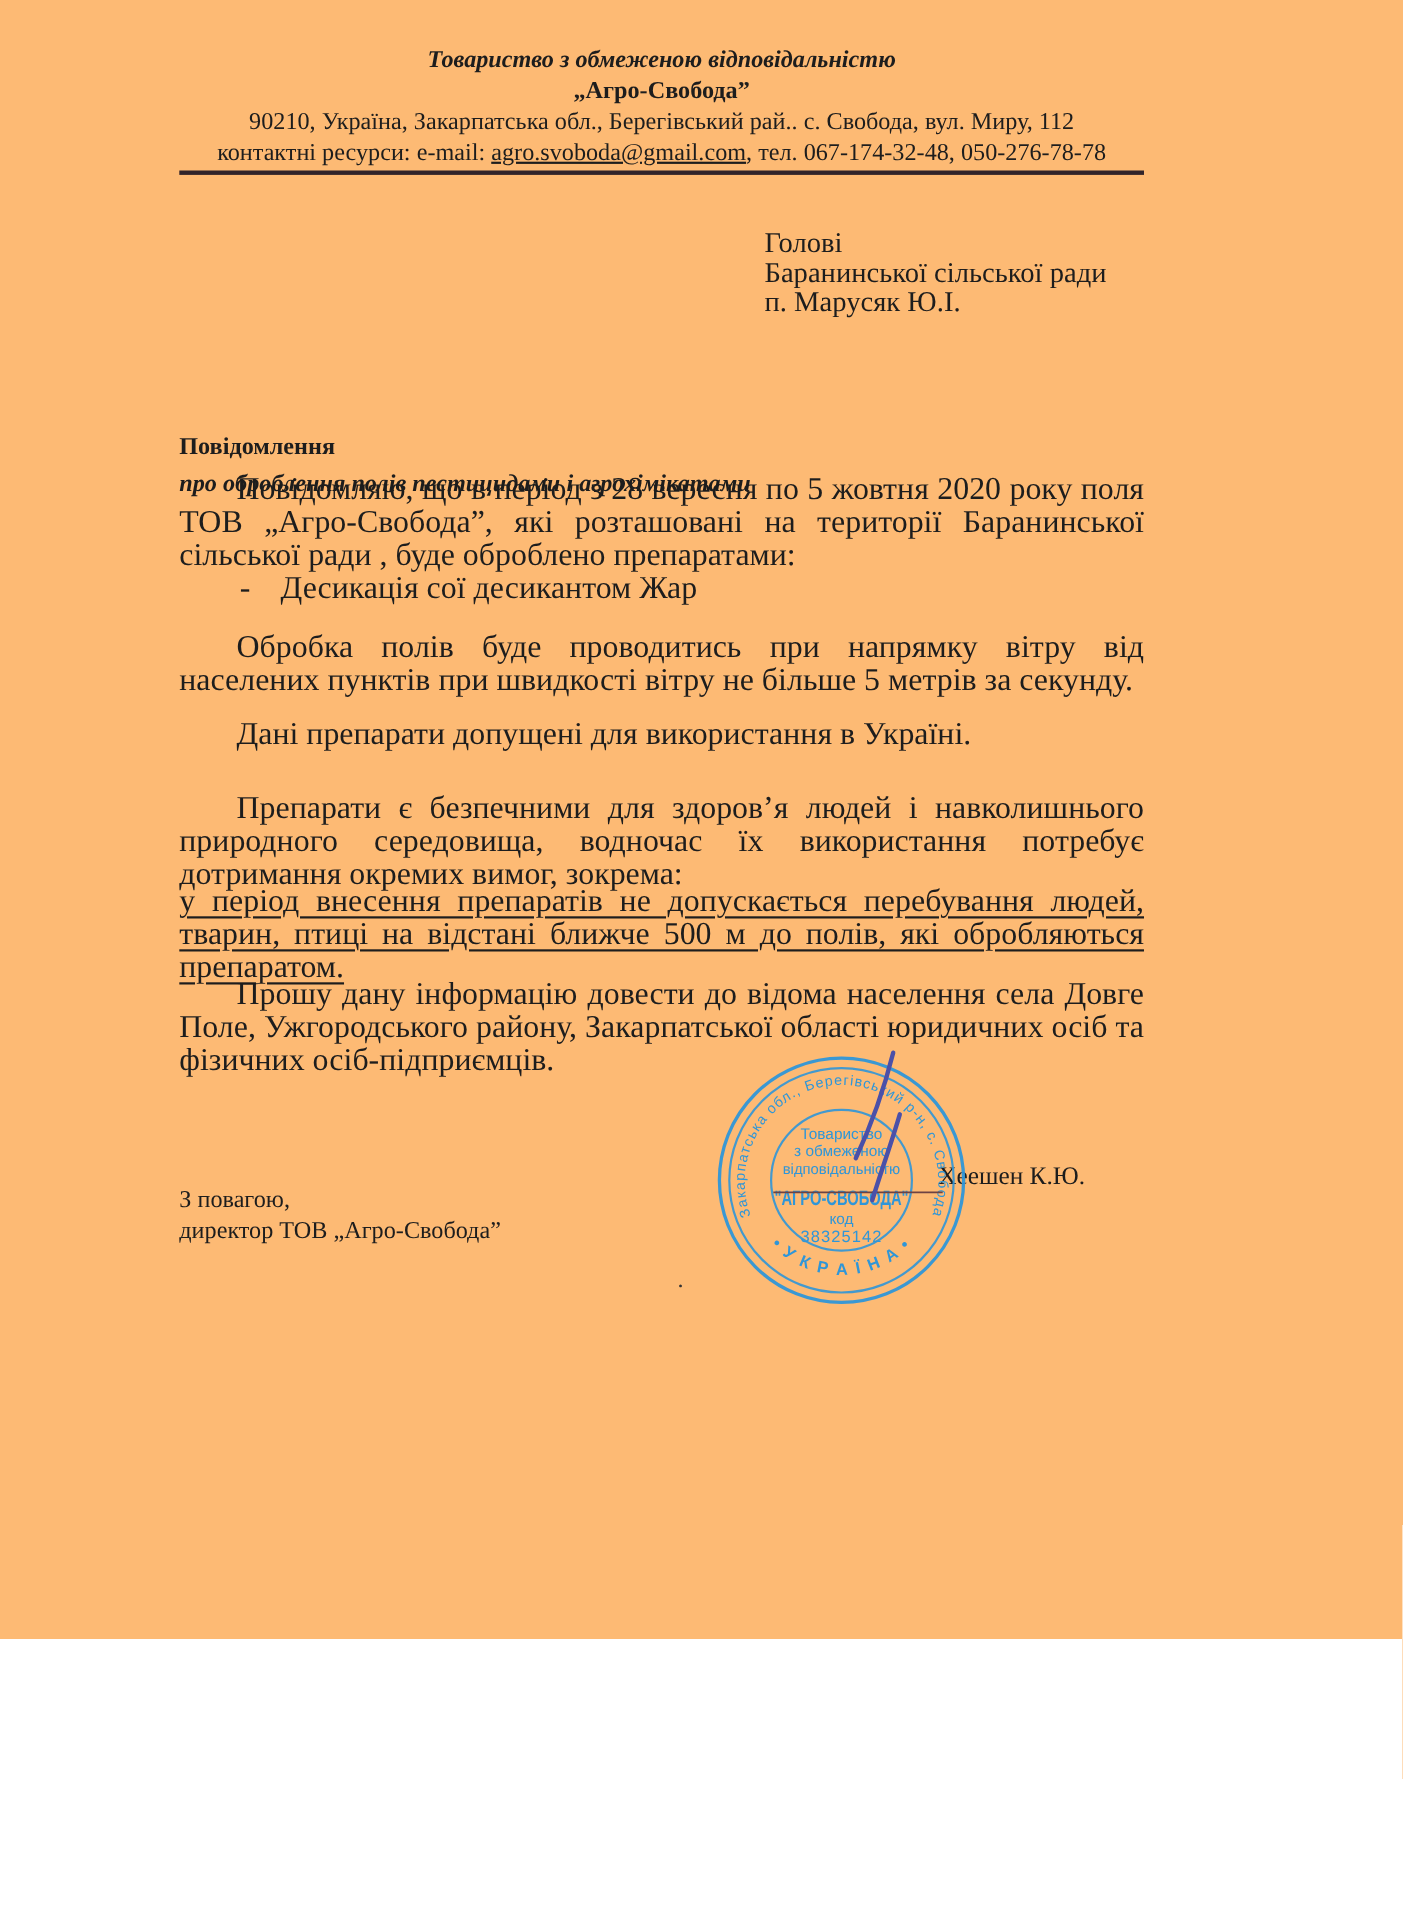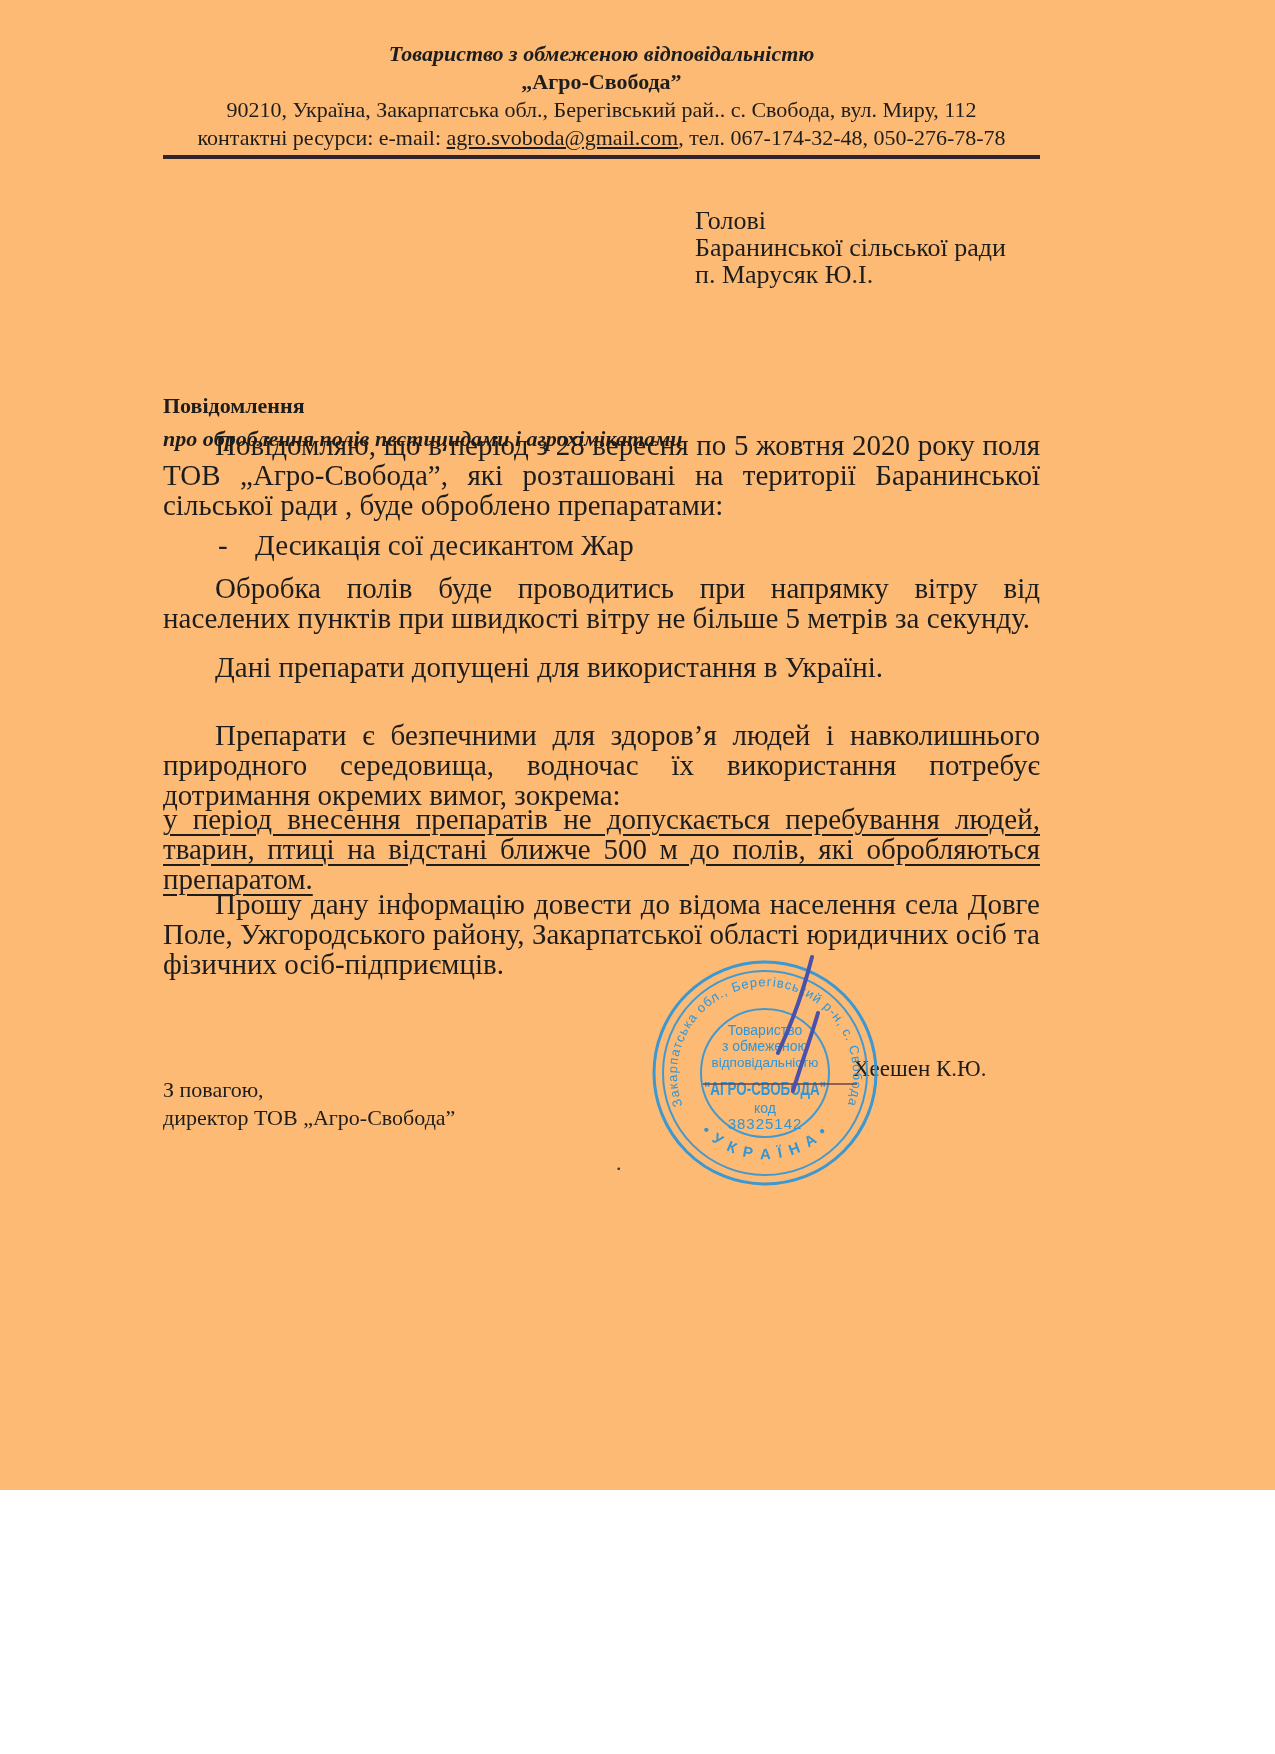--- a/index.html
+++ b/index.html
@@ -23,21 +23,21 @@
   .num-blank{letter-spacing:1px;color:#5d4348;}
   .addressee{position:absolute;left:695px;top:207px;font-size:26px;line-height:27px;}
   
   .titles{top:345px;text-align:left;font-size:22px;line-height:33px;margin-top:44px;}
   .title-main{font-weight:bold;}
   .title-sub{font-weight:bold;font-style:italic;}
   
   .para{font-size:29px;line-height:30px;text-align:justify;}
   .para .ind{display:inline-block;width:52px;}
   .p1{top:430px;}
-  .listrow{margin-top:10px;padding-left:55px;}
+  .listrow{margin-top:0;padding-left:55px;}
   .listrow .marker{display:inline-block;width:37px;}
   .p2{top:573px;}
   .p3{top:652px;text-align:left;}
   .p4{top:720px;}
   .p5{top:804px;text-decoration:underline;text-underline-offset:5px;text-decoration-thickness:1.5px;}
   .p6{top:889px;}
   
   .closing{top:1040px;font-size:22px;line-height:28px;margin-top:36px;}
   .sig-name{position:absolute;left:853px;top:1056px;font-size:23px;}
   .stray-dot{position:absolute;left:616px;top:1150px;font-size:22px;color:#333;}

